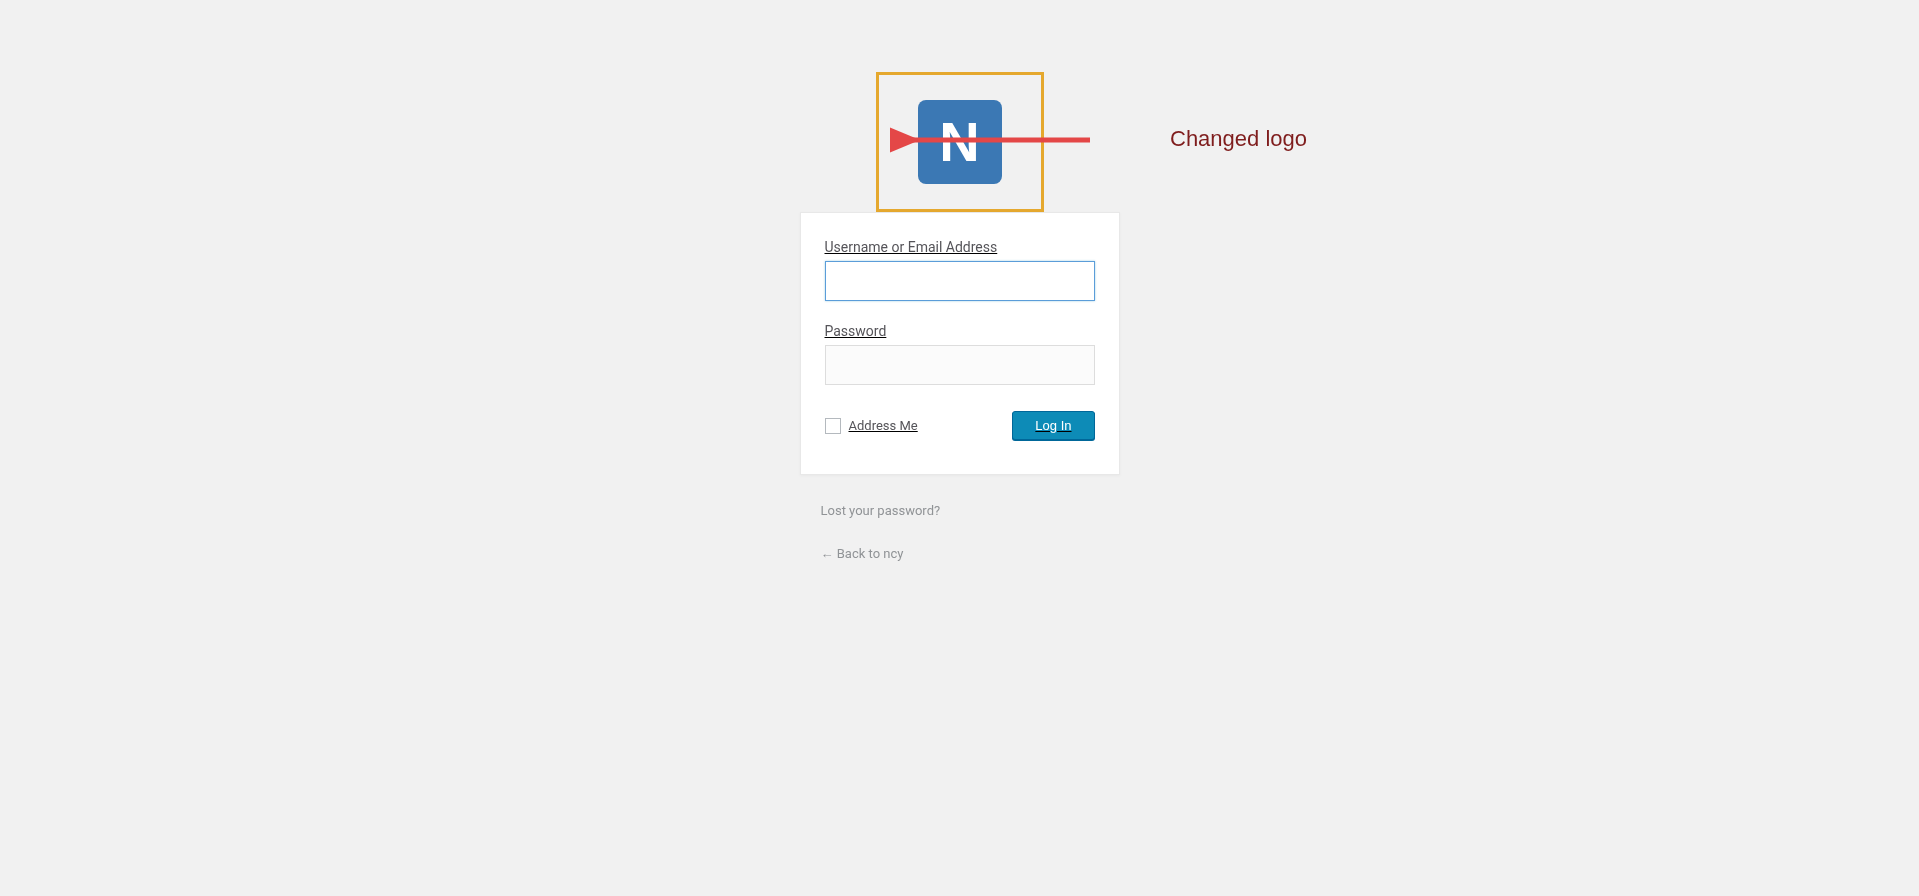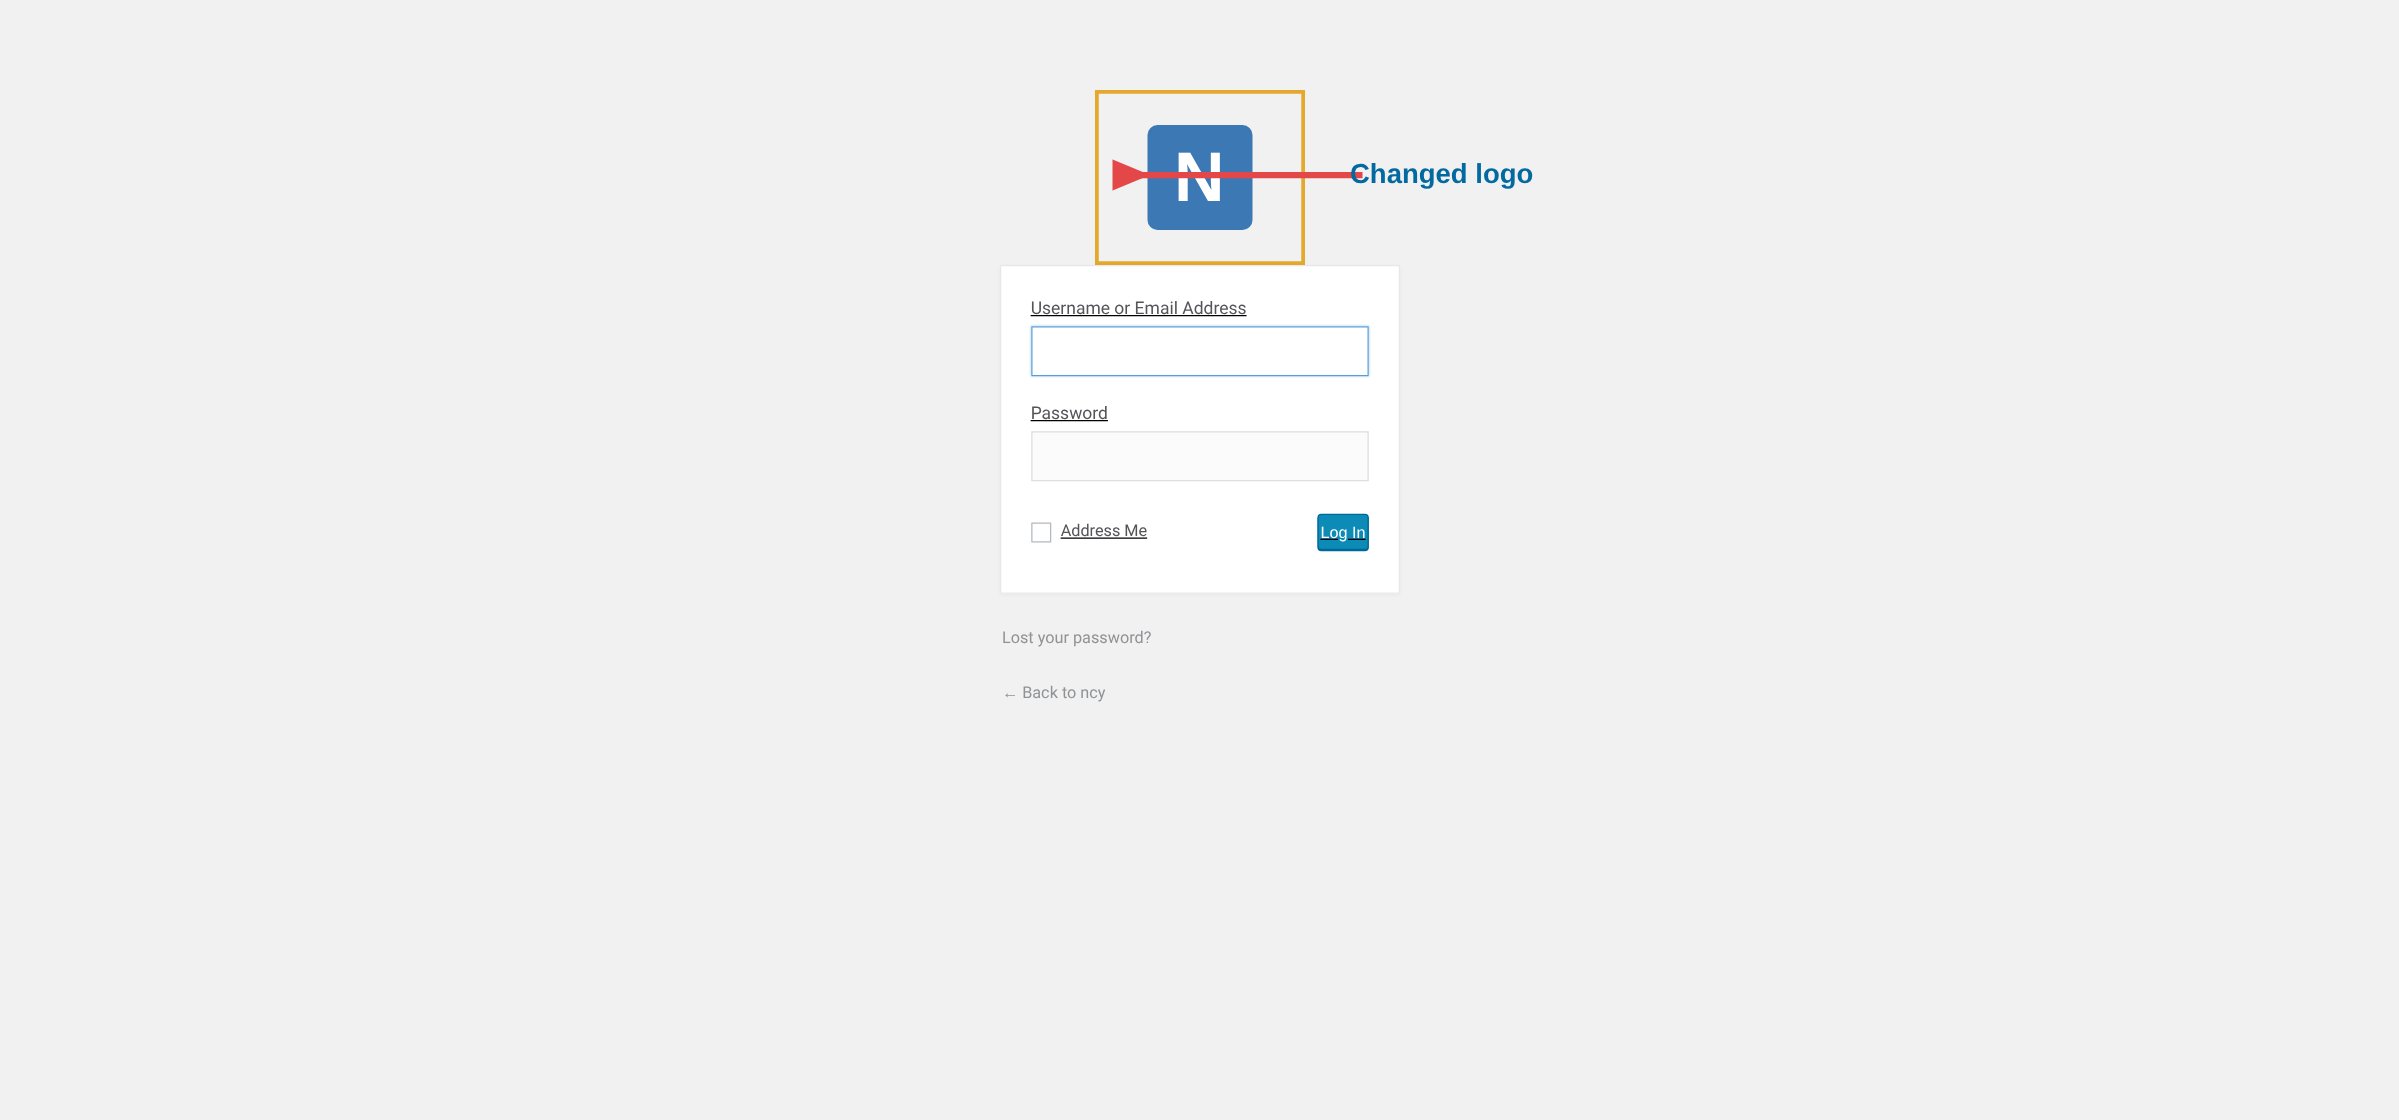--- a/index.html
+++ b/index.html
@@ -91,51 +91,52 @@
     border: 1px solid #b4b9be;
     background: #fff;
     appearance: none;
     -webkit-appearance: none;
   }
   .login-btn {
     background: #0d8bb7;
     border: 1px solid #006799;
     color: #fff;
     font-size: 13px;
-    padding: 6px 1px;
+    padding: 6px 22px;
     border-radius: 3px;
     cursor: pointer;
     box-shadow: 0 1px 0 #006799;
   }
   .below-links {
     padding: 0 2px;
   }
   .below-links a {
     display: block;
     margin-top: 28px;
     color: #909396;
     text-decoration: none;
     font-size: 13px;
+    margin-left: 19px;
   }
   .annotation {
     position: absolute;
     top: 130px;
     left: 890px;
     display: flex;
     align-items: center;
   }
   .annotation-text {
-    color: #0369a1;
+    color: #7f1d1d;
     font-size: 22px;
     font-family: Arial, sans-serif;
+    margin-left: 90px;
     position: absolute;
     left: 190px;
     top: -4px;
     white-space: nowrap;
-    font-weight: bold;
   }
   .arrow-svg {
     position: absolute;
     left: 0;
     top: -10px;
   }
 </style>
 </head>
 <body>
 

